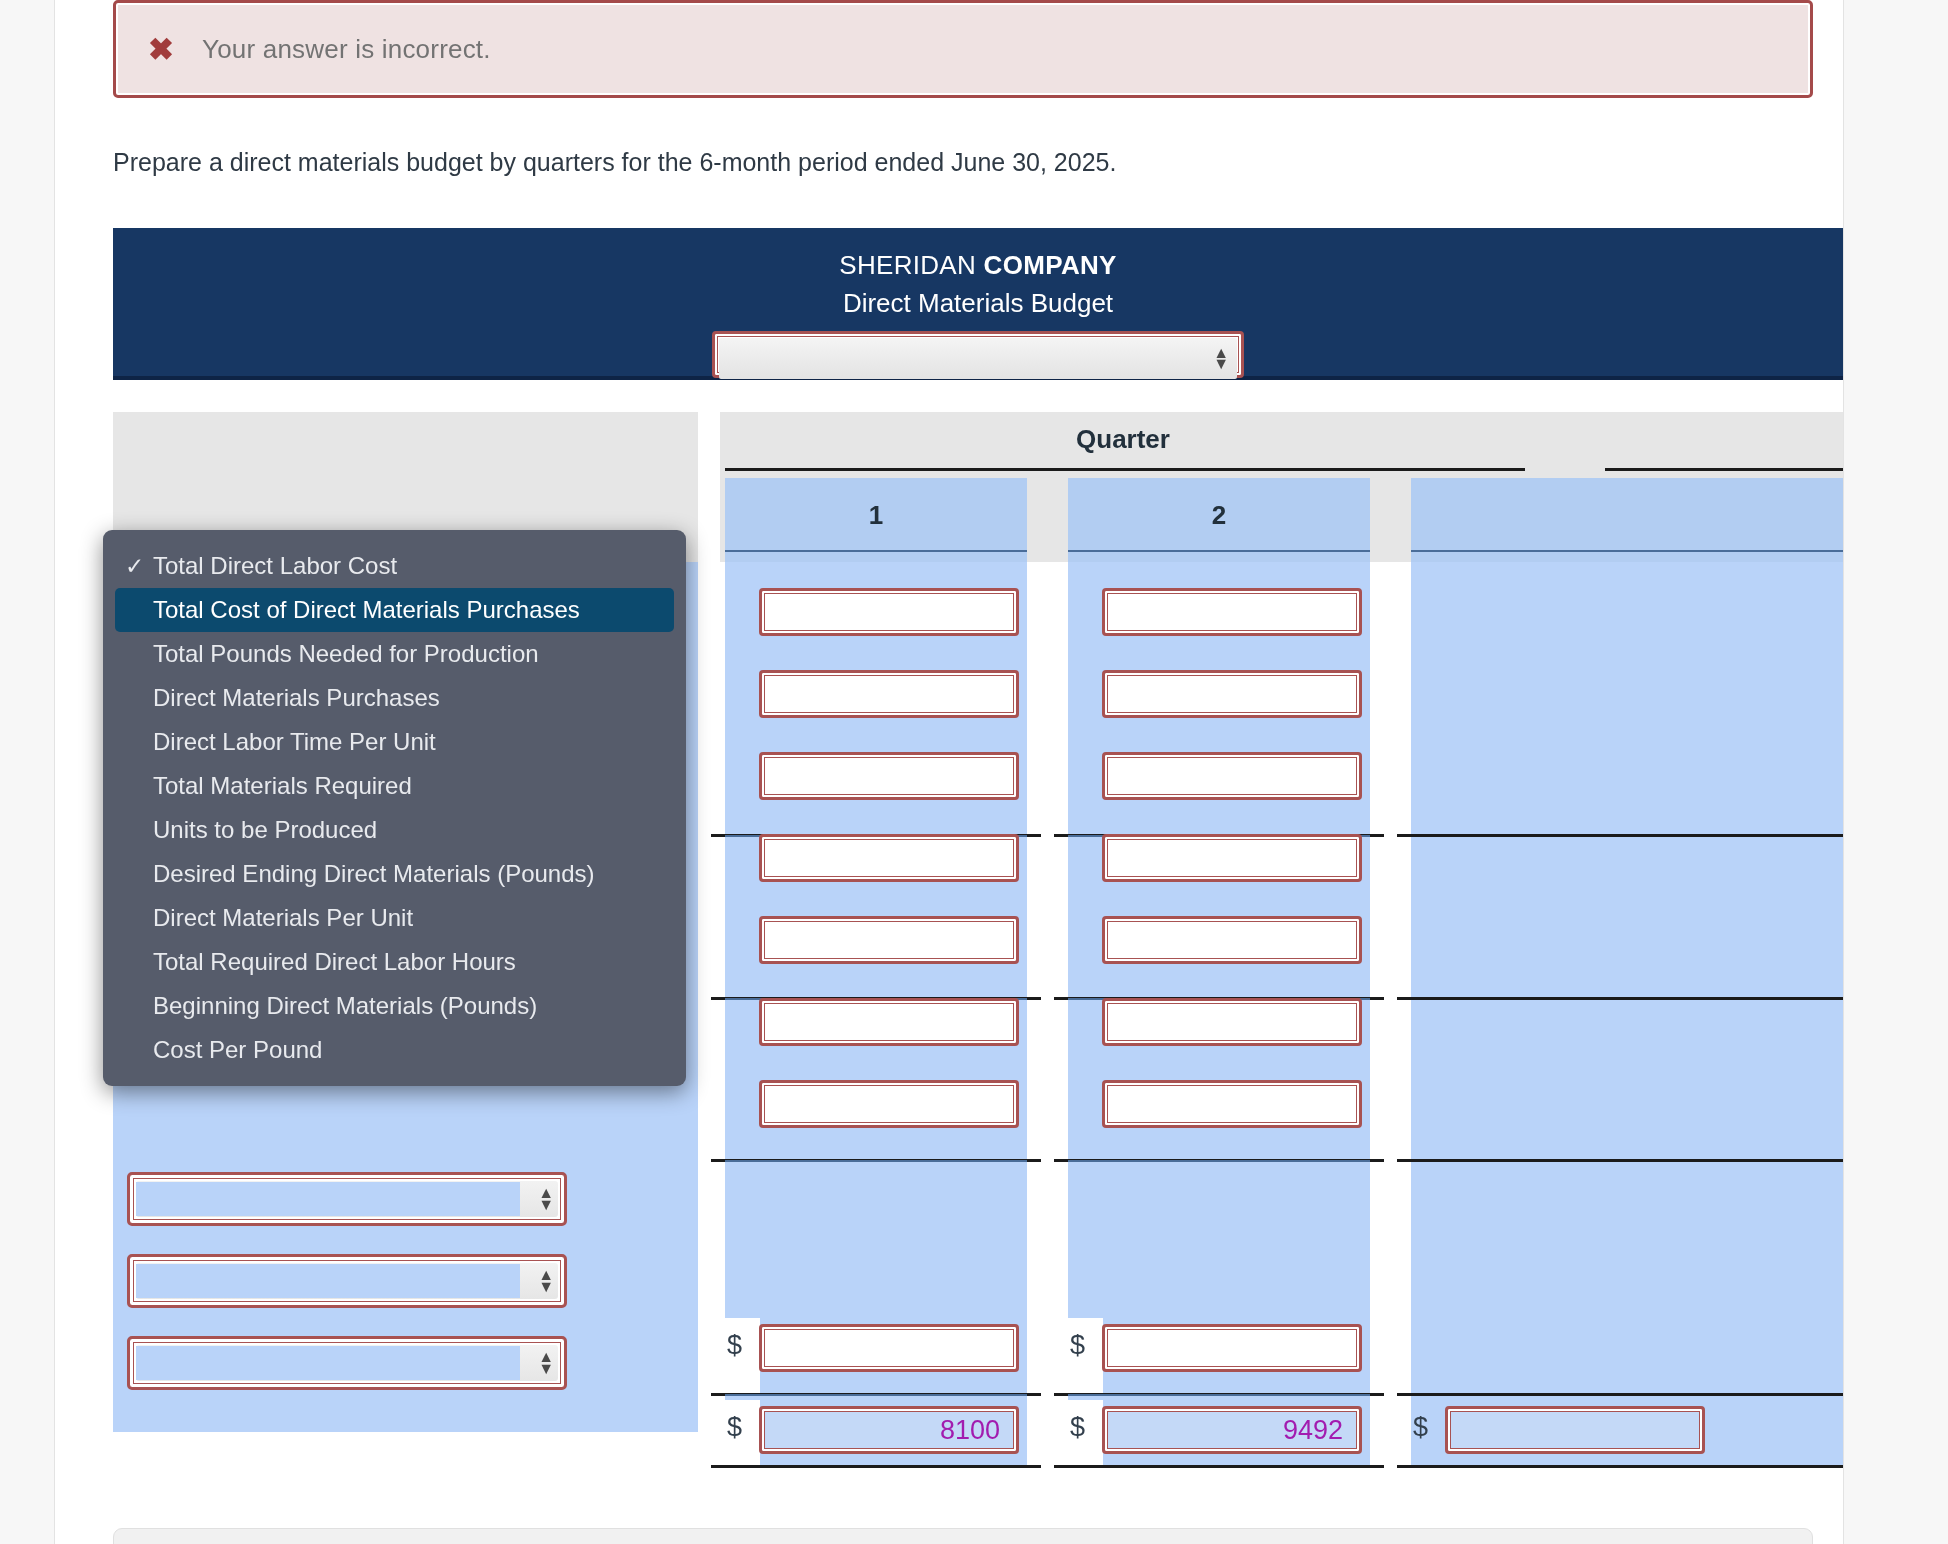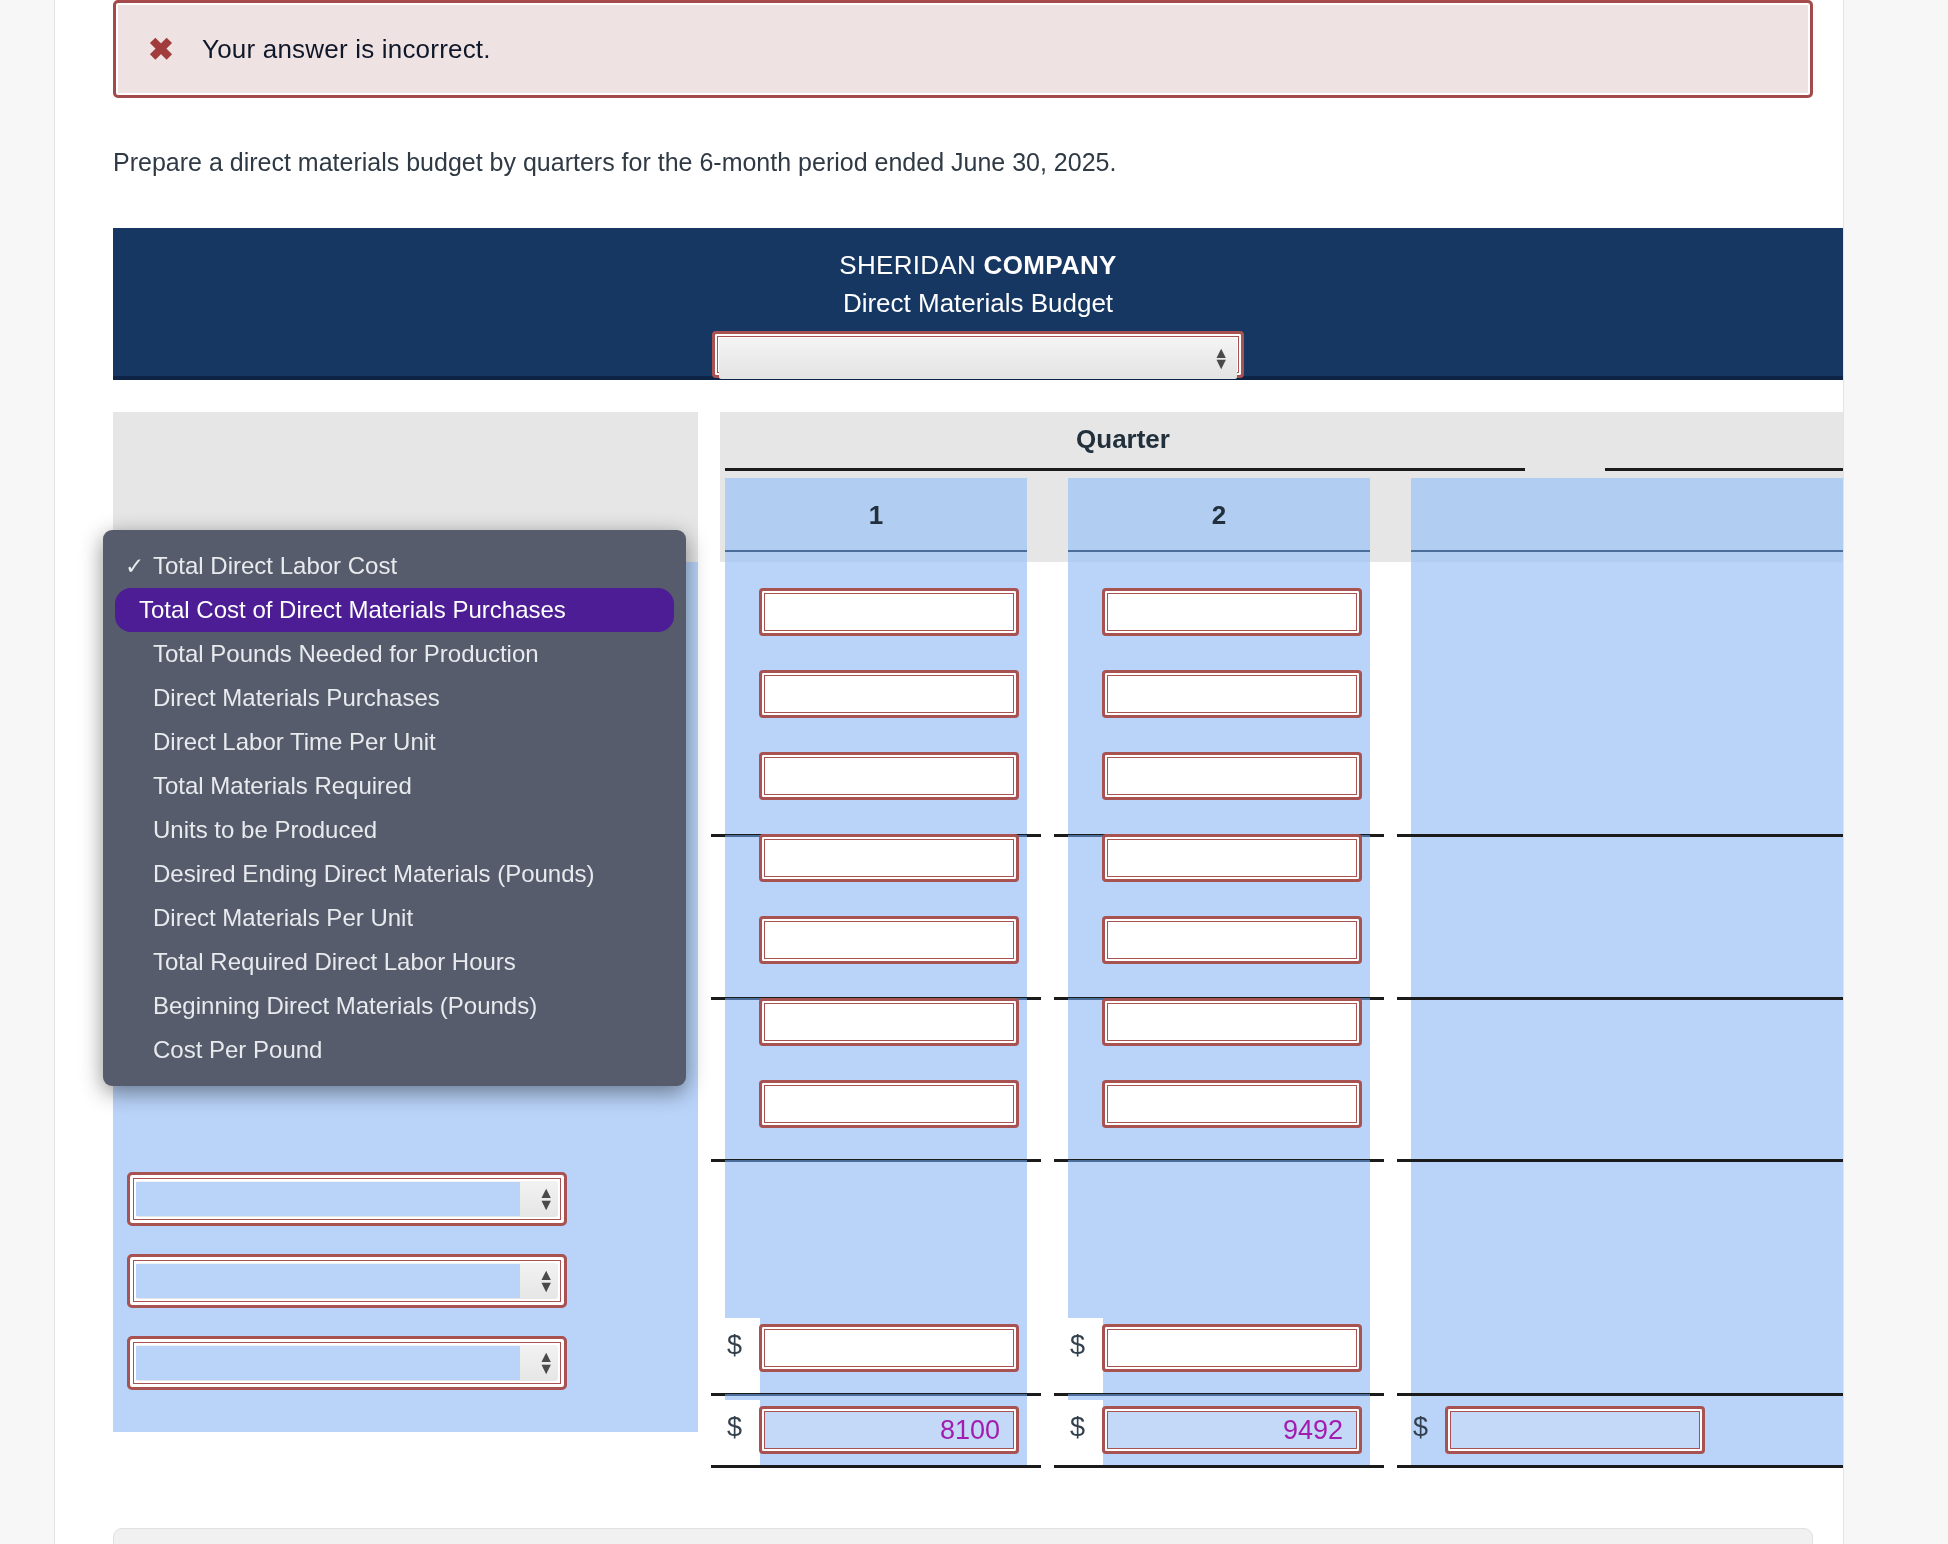--- a/index.html
+++ b/index.html
@@ -30,21 +30,21 @@
     box-shadow: 0 0 0 2px #ffffff inset;
     display: flex; align-items: center;
   }
   .banner-x {
     color: #a13c3c;
     font-size: 31px; font-weight: bold;
     margin-left: 32px; margin-right: 28px;
     line-height: 1;
   }
   .banner-text {
-    color: #0f172a;
+    color: #737373;
     font-size: 26px;
     letter-spacing: .2px;
   }
 
   
   .prompt {
     position: absolute;
     left: 113px; top: 148px;
     font-size: 25px;
     color: #2f3a45;
@@ -237,25 +237,25 @@
     white-space: nowrap;
   }
   .popup-item.checked::before {
     content: "\2713";
     position: absolute;
     left: 22px; top: 0;
     color: #e8eaee;
     font-size: 23px;
   }
   .popup-item.sel {
-    background: #4c1d95;
+    background: #0c4a6e;
     color: #ffffff;
     margin: 0 12px;
-    padding-left: 24px;
-    border-radius: 16px;
+    padding-left: 38px;
+    border-radius: 5px;
   }
 
   
   .bottom-strip {
     position: absolute;
     left: 113px; top: 1528px;
     width: 1700px; height: 40px;
     background: #f1f1f1;
     border: 1px solid #e0e0e0;
     border-radius: 9px 9px 0 0;

